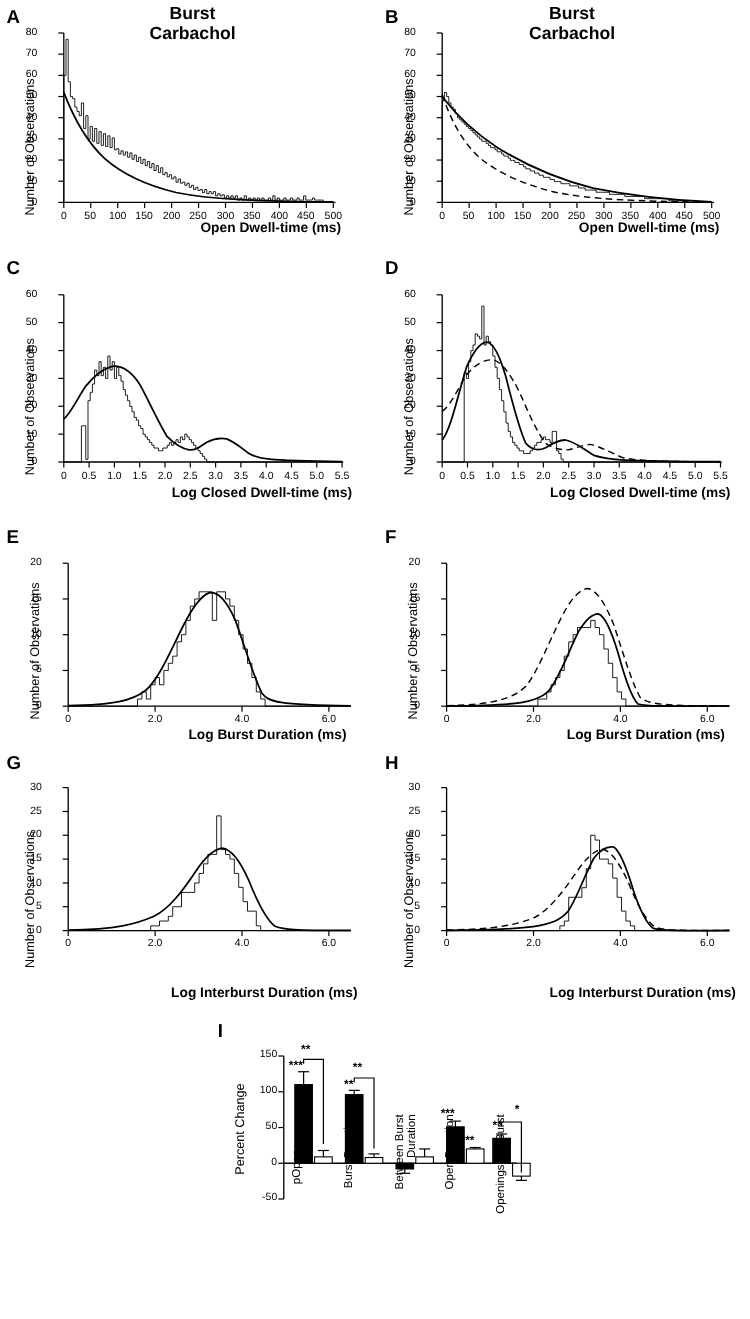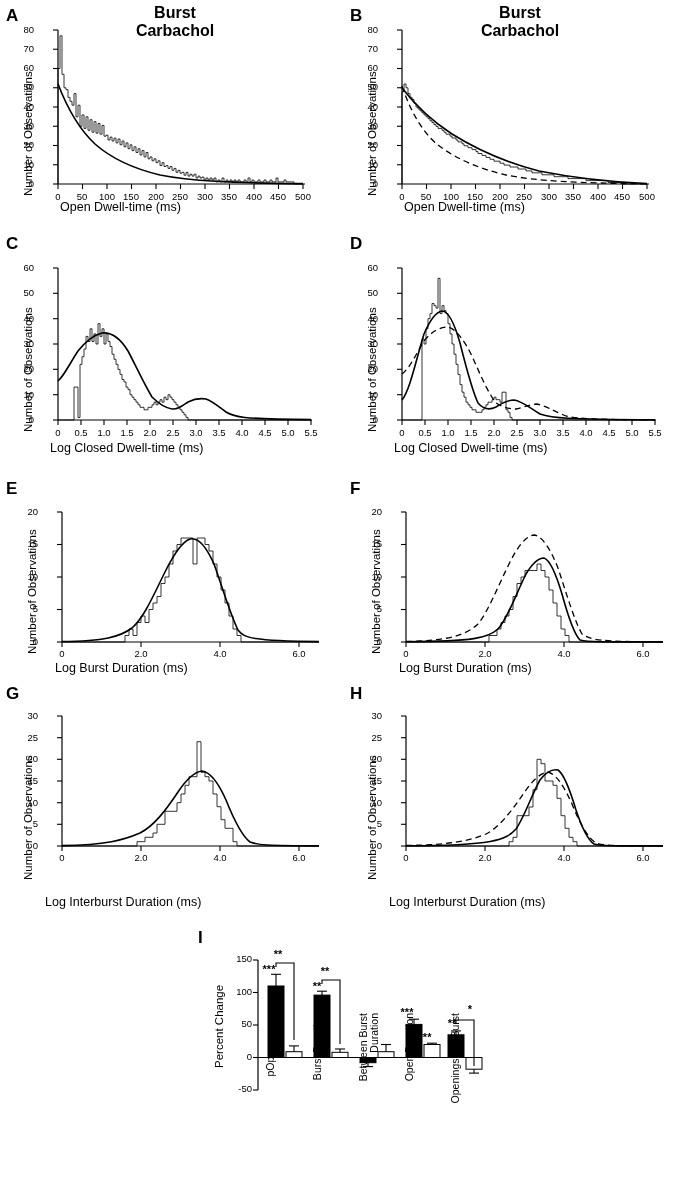--- a/index.html
+++ b/index.html
@@ -1,21 +1,21 @@
 <!DOCTYPE html>
 <html><head>
 <meta charset="utf-8">
 <style>
   html,body{margin:0;padding:0;background:#fff;}
   body{width:682px;height:1199px;font-family:"Liberation Sans",sans-serif;color:#000;position:relative;overflow:hidden;}
   .fig{position:absolute;}
   .panel-letter{position:absolute;font-size:17px;font-weight:bold;}
   .col-title{position:absolute;font-size:16px;font-weight:bold;text-align:center;line-height:1.15;width:200px;}
   .ylabel{position:absolute;font-size:11.5px;transform-origin:0 0;transform:rotate(-90deg);white-space:nowrap;}
-  .xlabel{position:absolute;font-size:12.5px;font-weight:normal;text-align:left;white-space:nowrap;}
+  .xlabel{position:absolute;font-size:12.5px;font-weight:bold;text-align:right;white-space:nowrap;}
   .tick-lab{position:absolute;font-size:9.5px;text-align:center;white-space:nowrap;}
   .ytick-lab{position:absolute;font-size:9.5px;text-align:right;white-space:nowrap;}
   svg{display:block;overflow:visible;}
   .barlabel{position:absolute;font-size:10.5px;text-align:center;line-height:1.05;white-space:normal;}
   .sig{position:absolute;font-size:11px;font-weight:bold;text-align:center;white-space:nowrap;}
 </style>
 </head>
 <body>
 
 <div class="col-title" style="left:75px;top:4px;">

